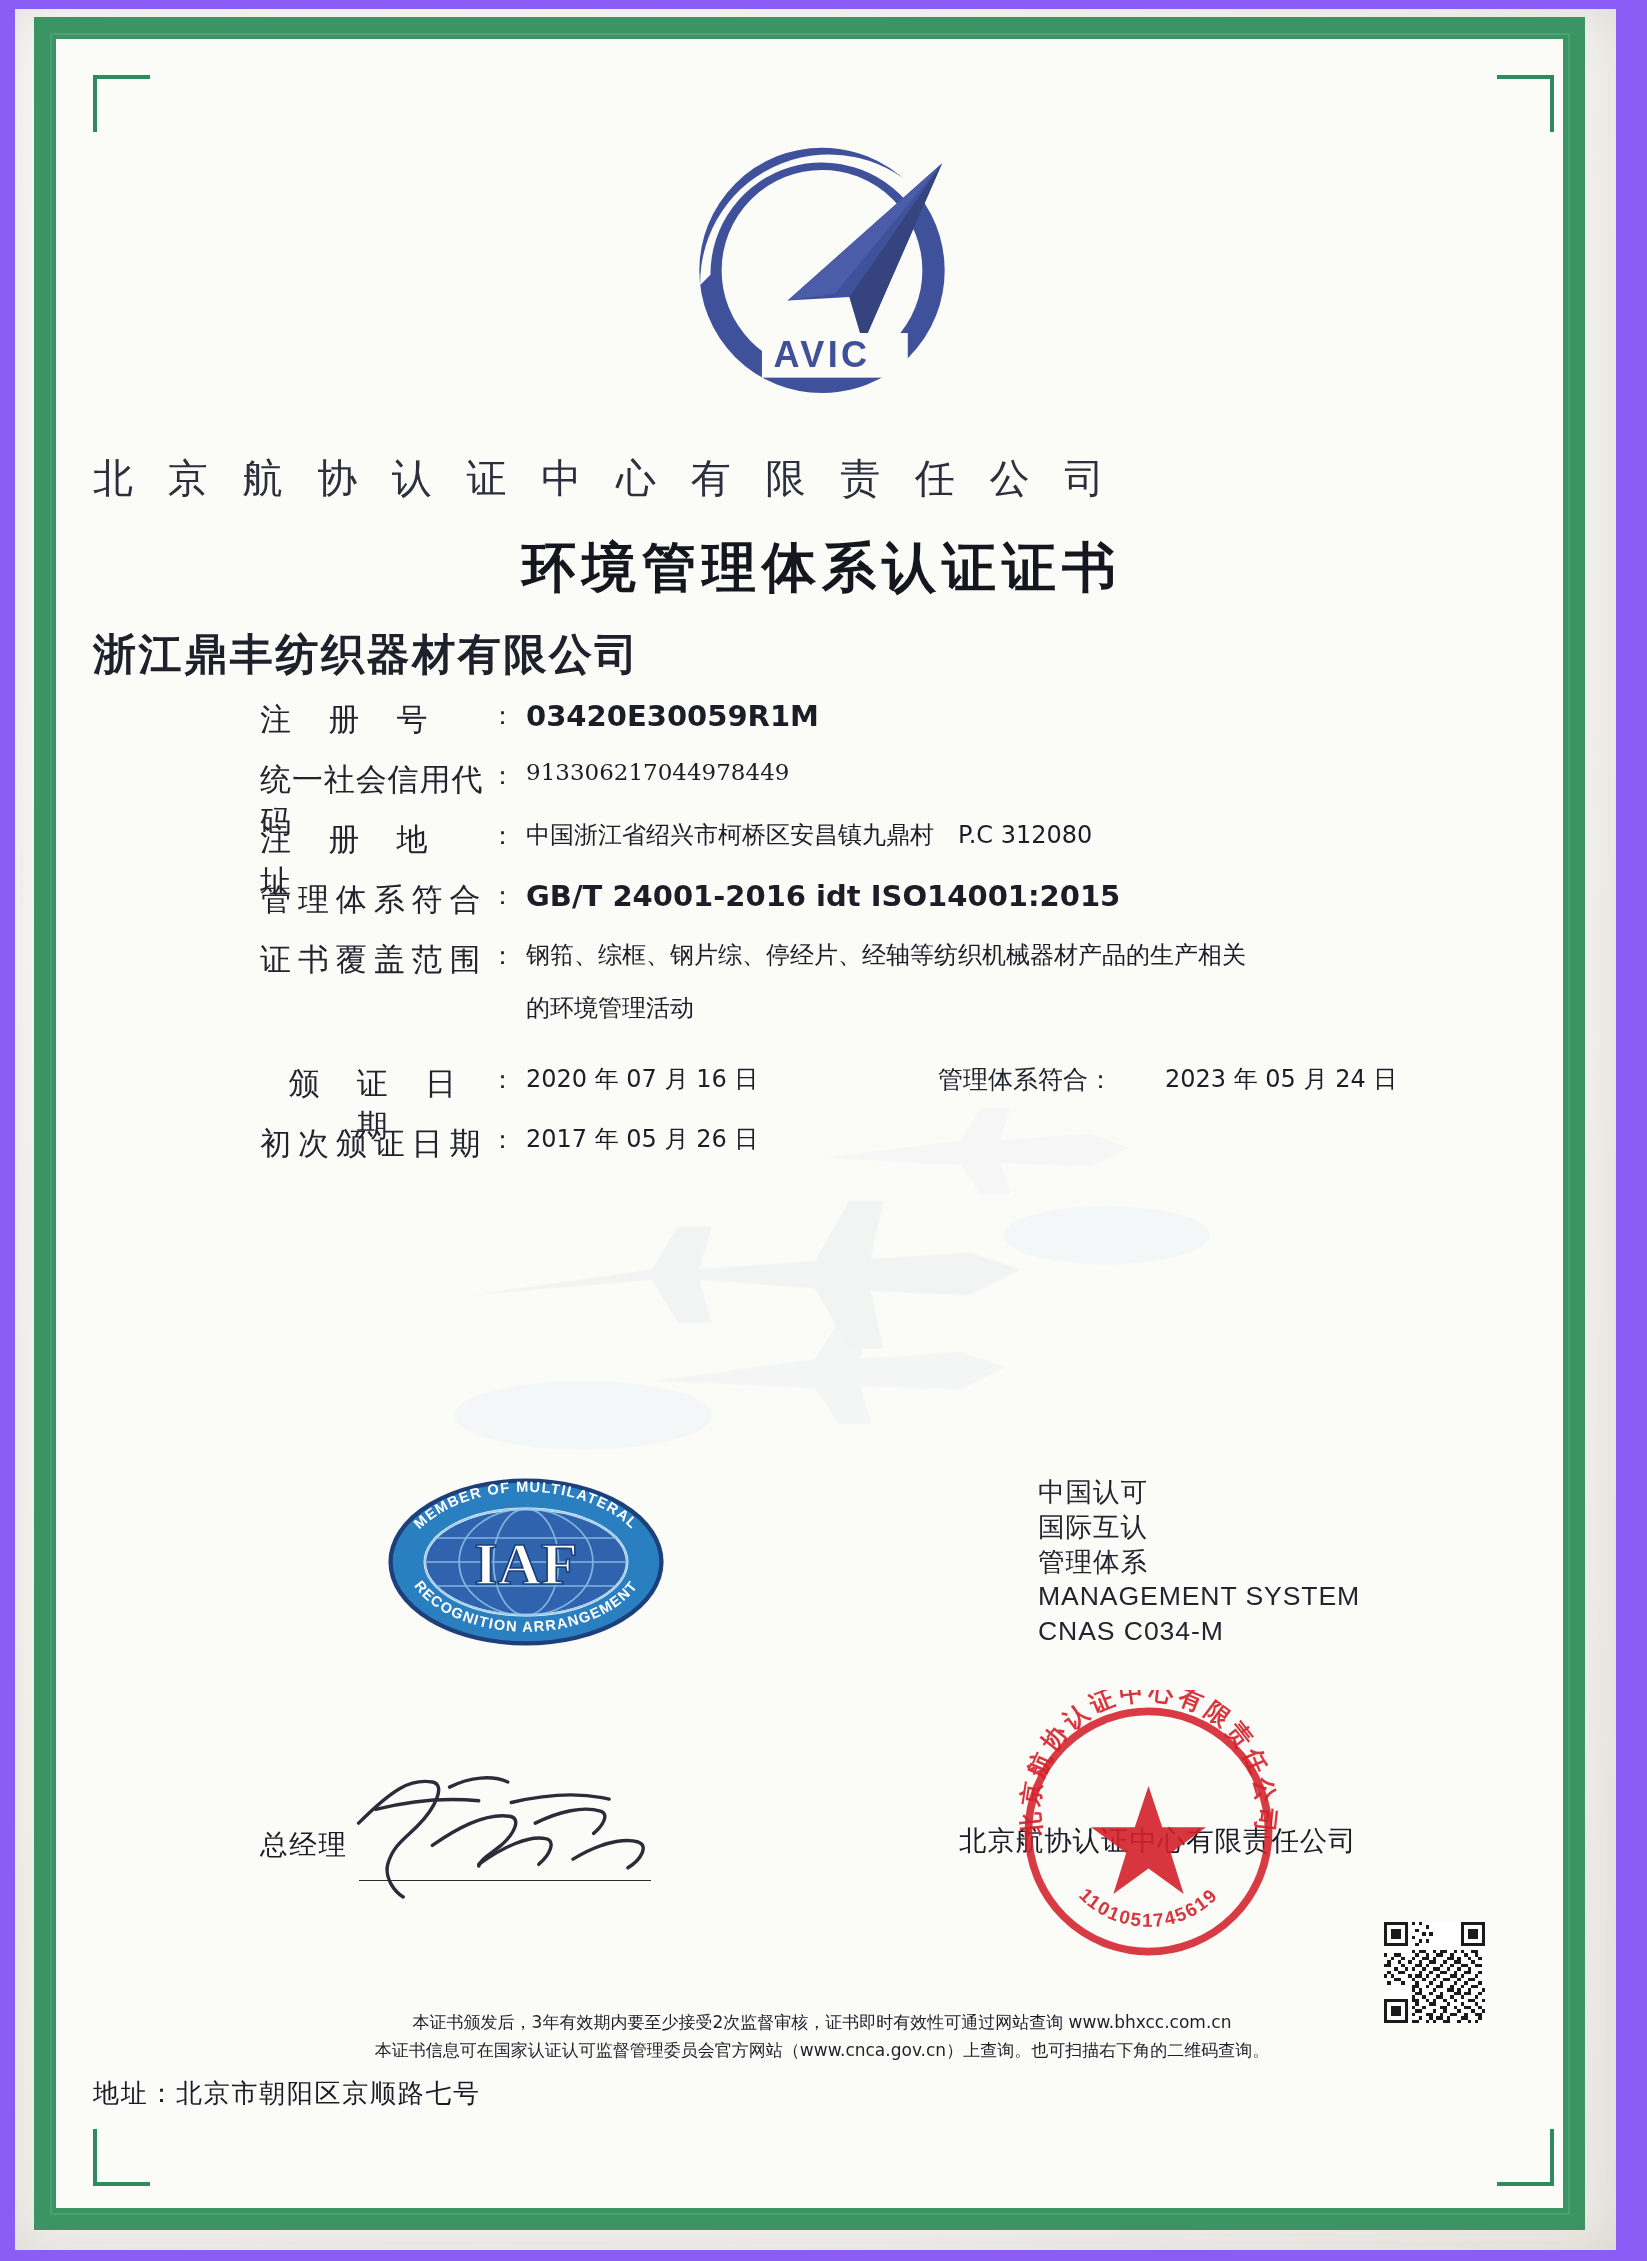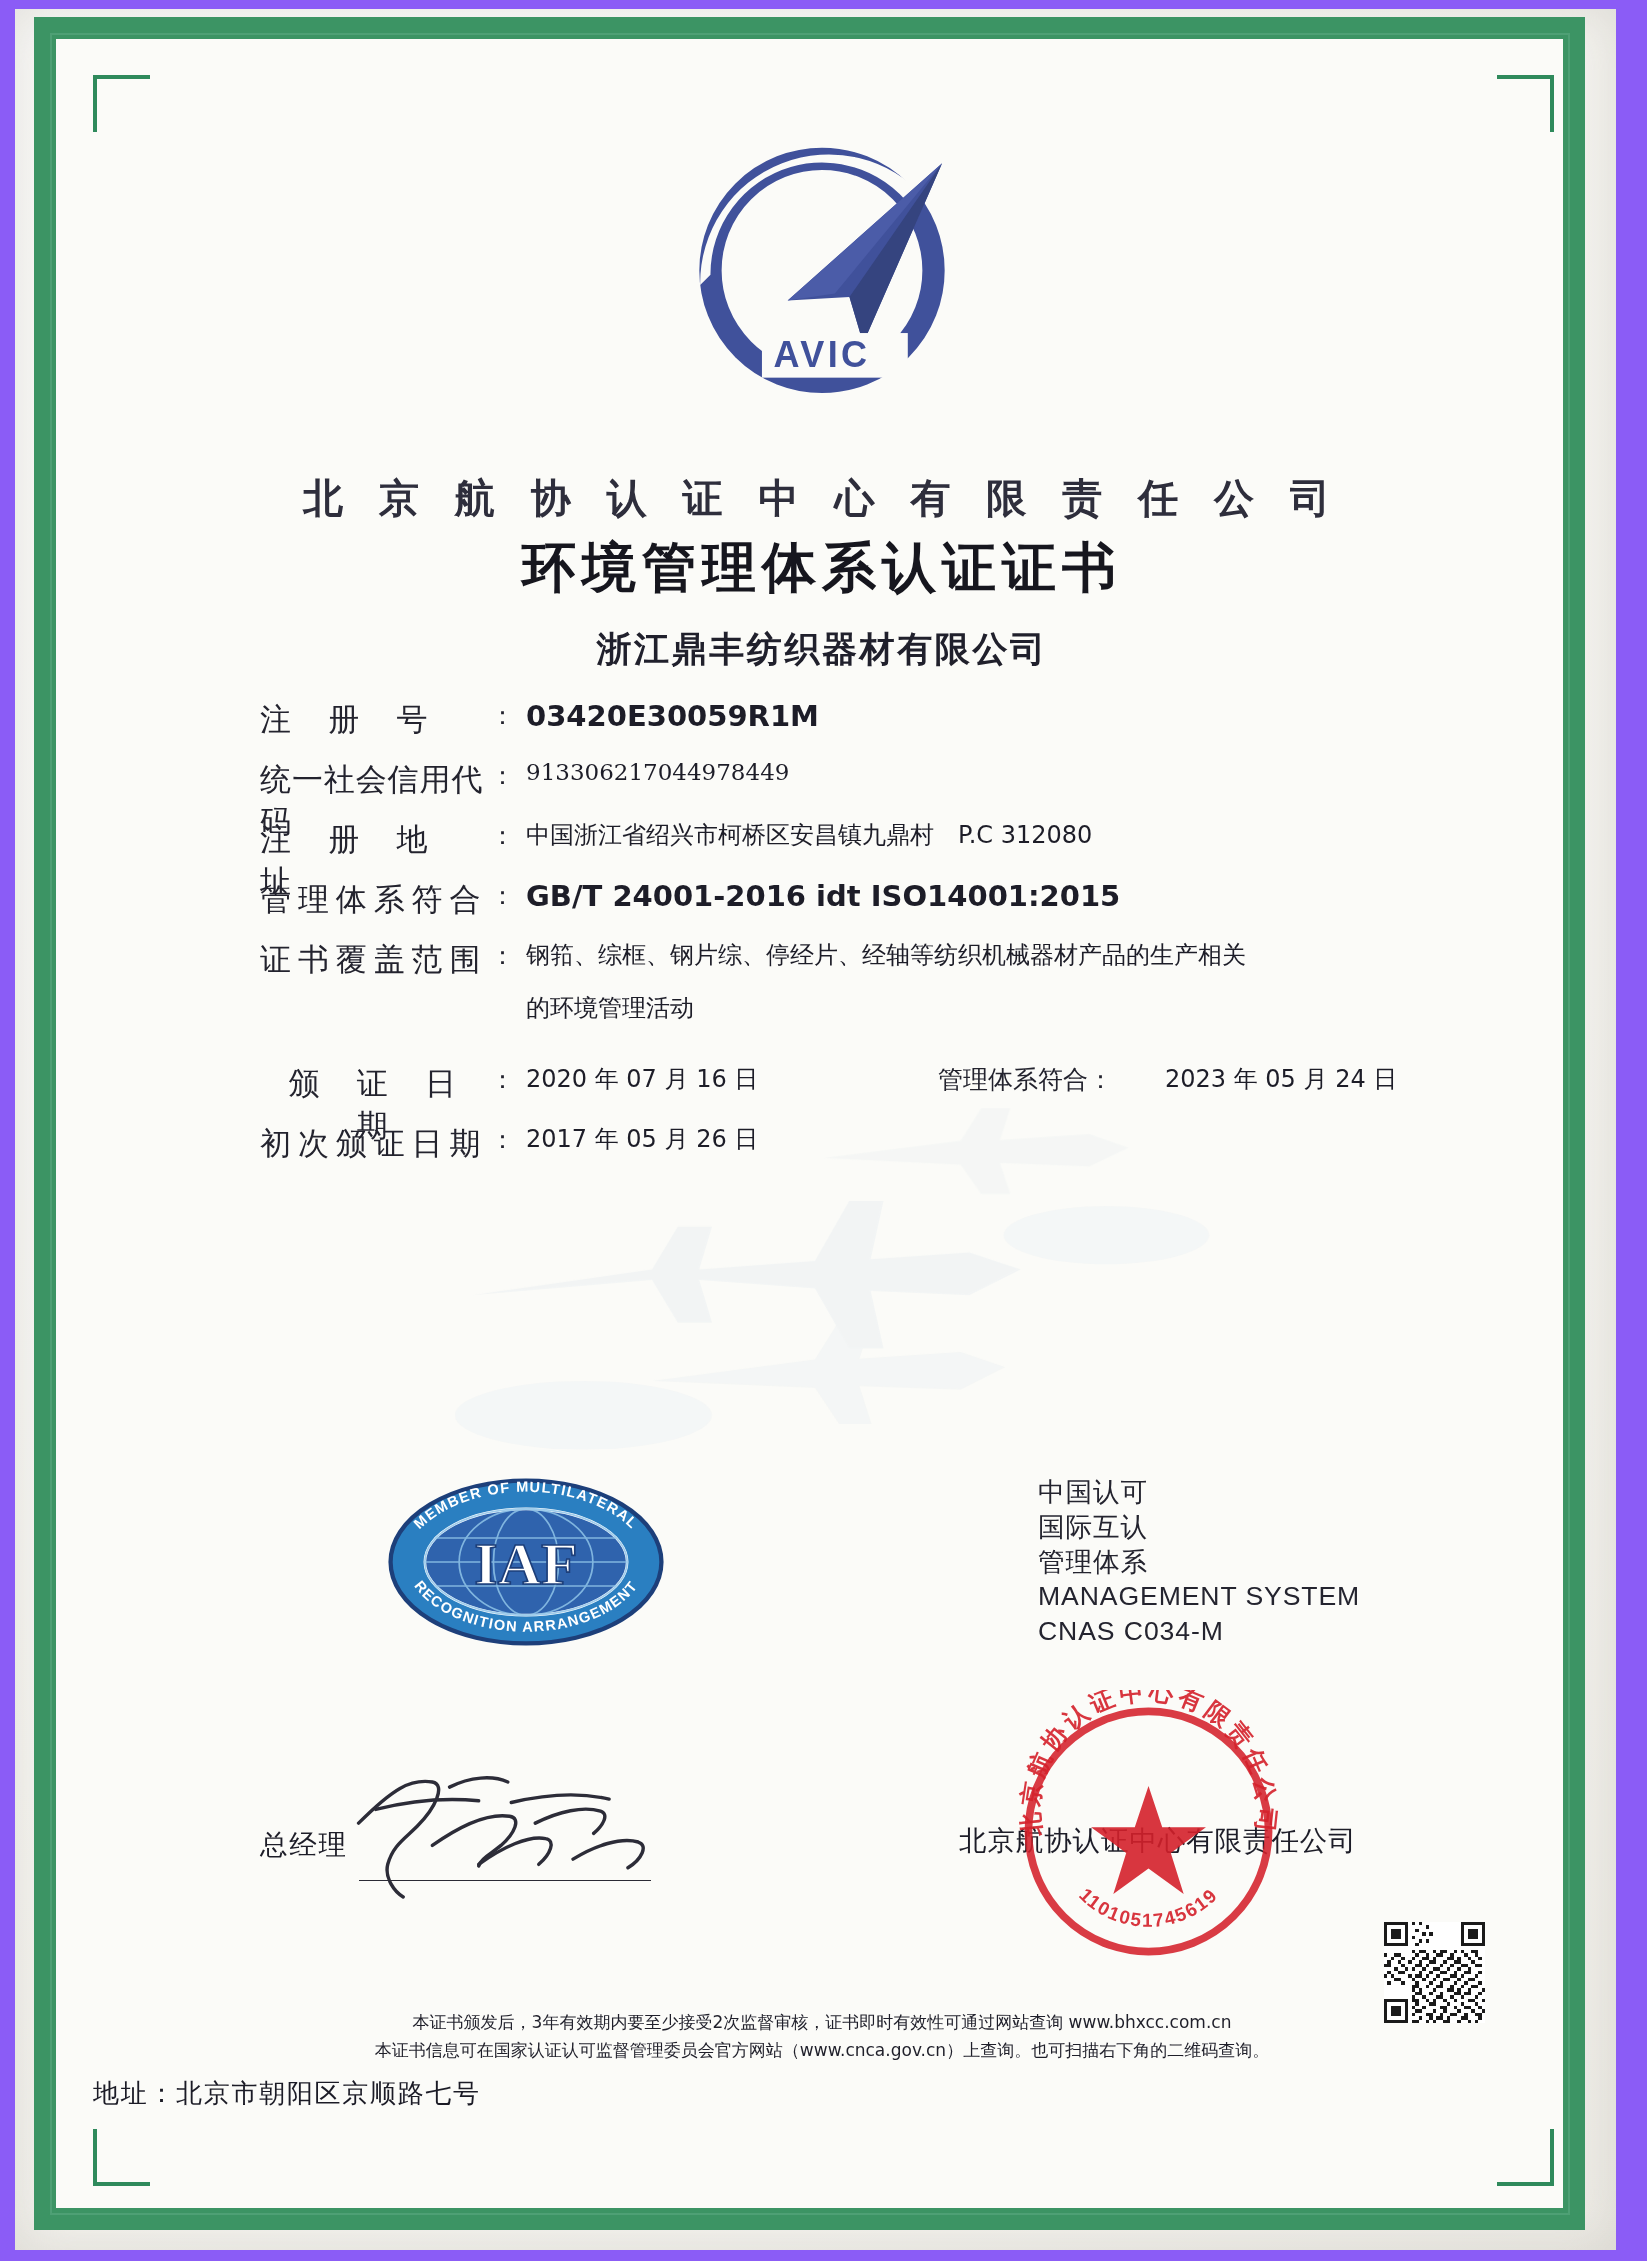--- a/index.html
+++ b/index.html
@@ -92,47 +92,46 @@
     left: 0;
     top: 43px;
     width: 1458px;
     text-align: center;
   }
   .logo-svg { display: inline-block; }
 
   
   .org-title {
     position: absolute;
-    left: 0; top: 368px;
+    left: 0; top: 348px;
     width: 1458px;
-    text-align: center;
     font-family: "DejaVu Sans", sans-serif;
     font-size: 40px;
     letter-spacing: 11px;
     color: #2e2e3c;
-    font-weight: 700;
+    font-weight: 400;
   }
   .cert-title {
     position: absolute;
     left: 0; top: 429px;
     width: 1458px;
     text-align: center;
     font-family: "DejaVu Sans", sans-serif;
     font-size: 54px;
     font-weight: bold;
     letter-spacing: 6px;
     color: #16161e;
   }
   .company-name {
     position: absolute;
     left: 0; top: 523px;
     width: 1458px;
-    text-align: center;
-    font-family: "DejaVu Sans", sans-serif;
-    font-size: 35px;
+    text-align: left;
+    font-family: "DejaVu Sans", sans-serif;
+    font-size: 43px;
     font-weight: bold;
     letter-spacing: 2.6px;
     color: #20202c;
   }
 
   
   .fields {
     position: absolute;
     left: 167px;
     top: 596px;

